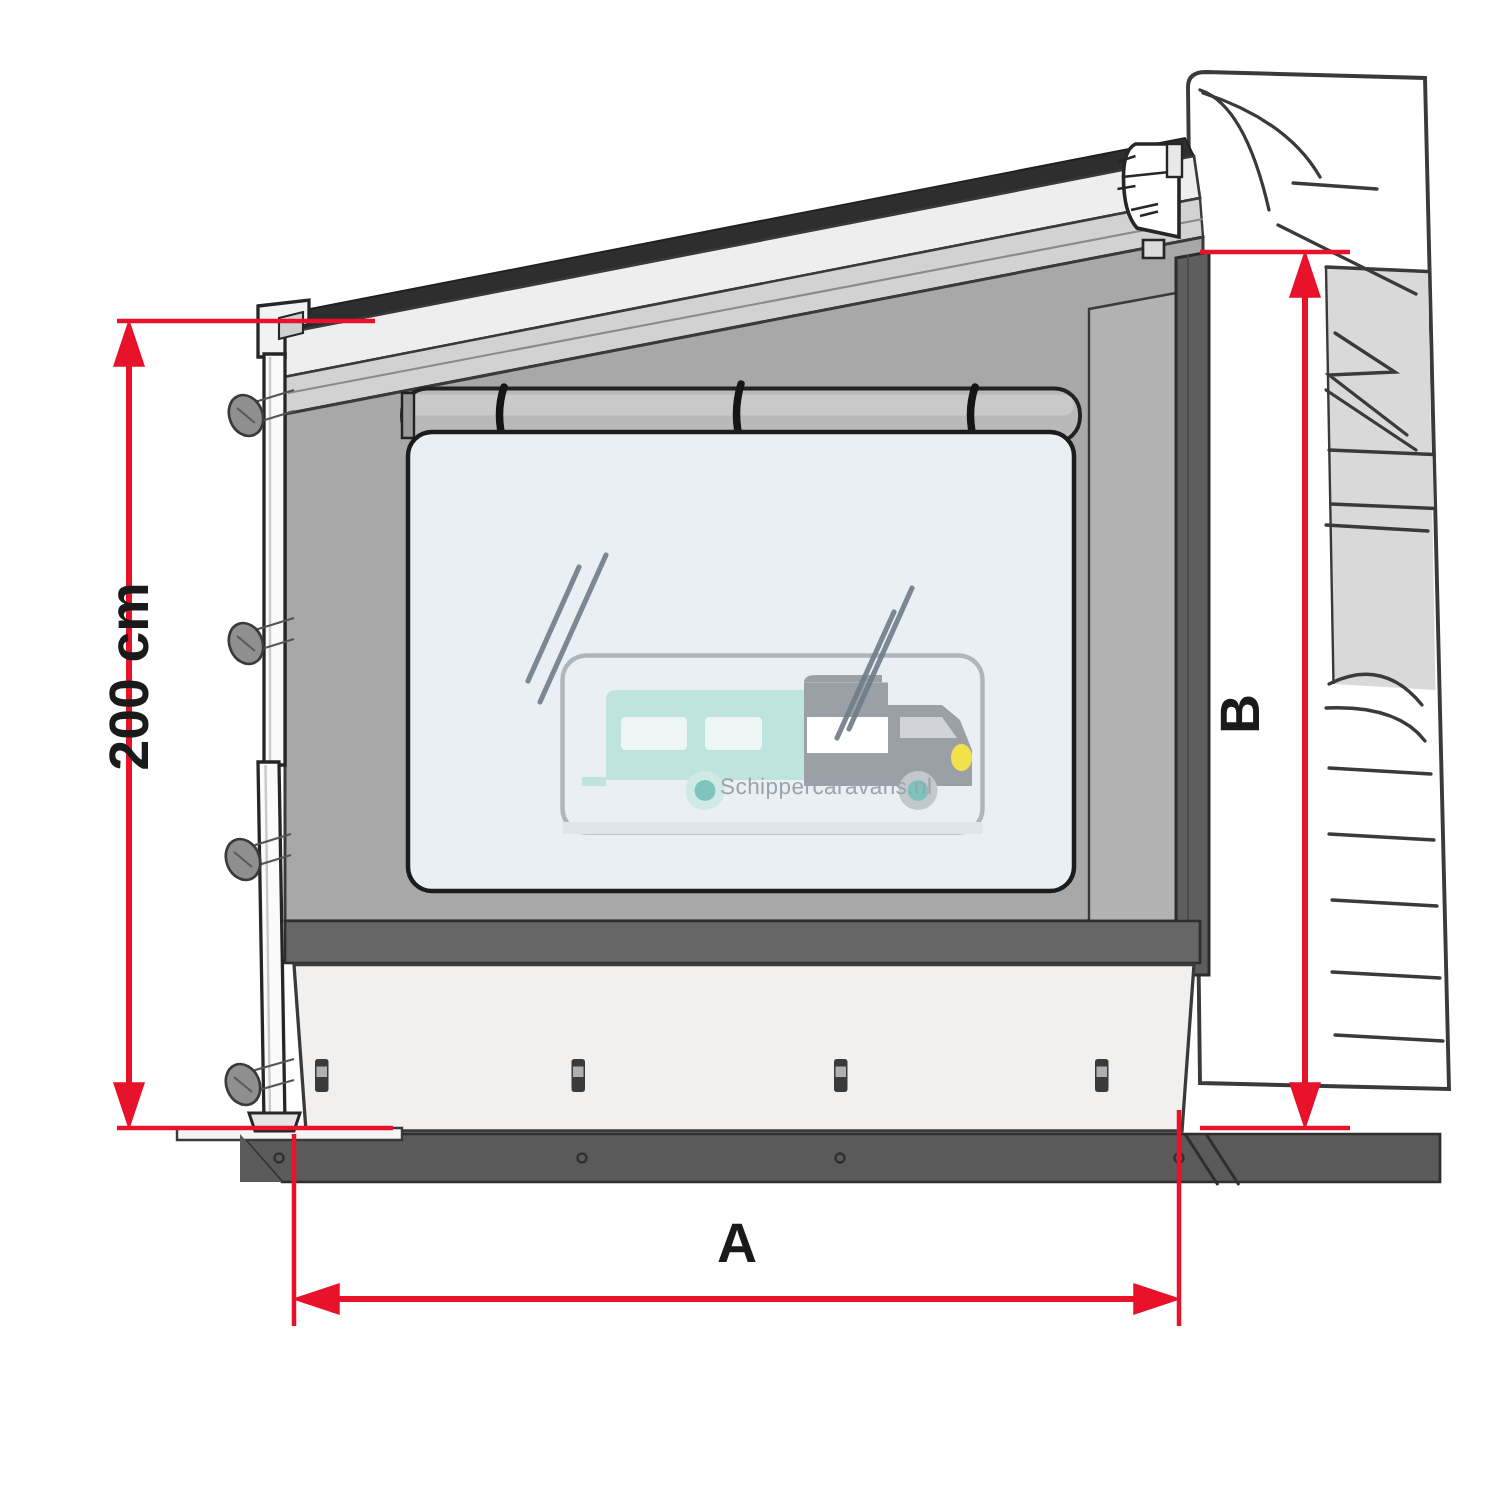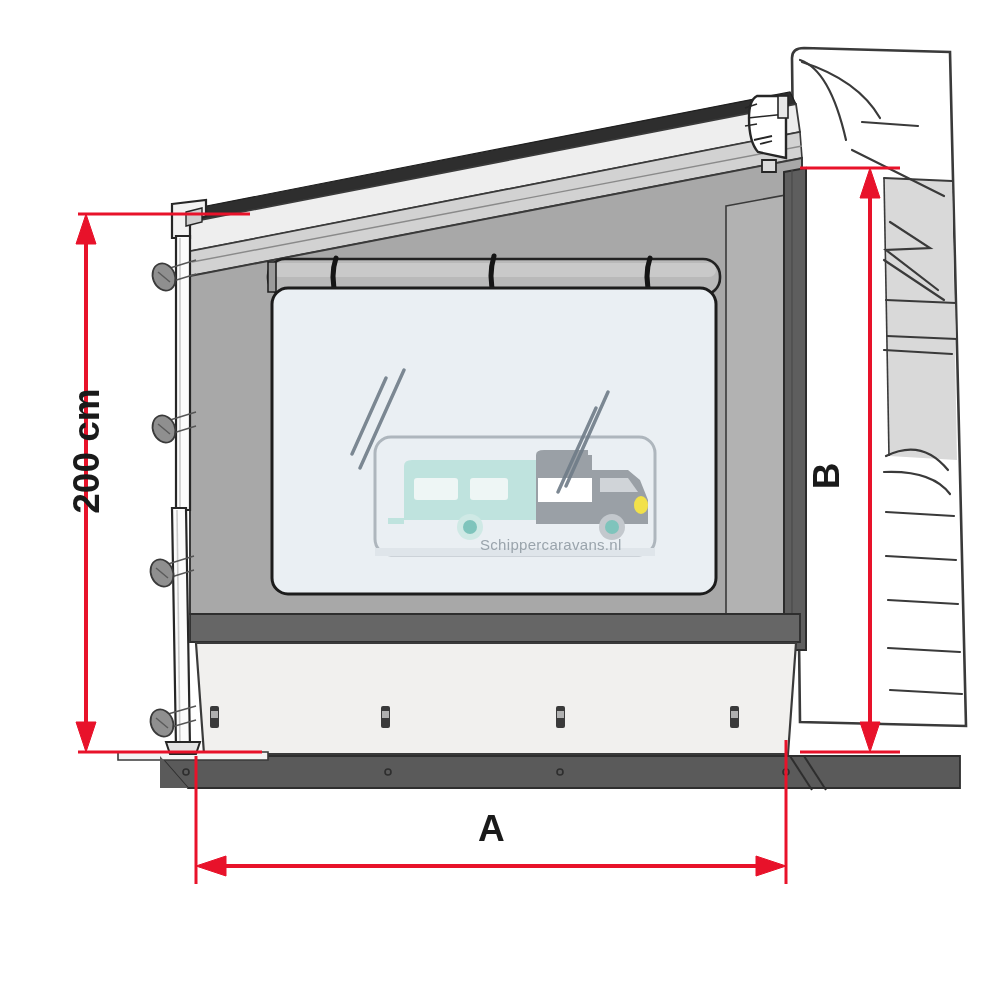--- a/index.html
+++ b/index.html
@@ -46,21 +46,21 @@
     transform-origin: 50% 50%;
   }
   #label-A {
     left: 478px;
     top: 808px;
     font-size: 37px;
   }
   #watermark-text {
     position: absolute;
     left: 480px;
-    top: 536px;
+    top: 516px;
     font-size: 15px;
     color: #9aa4ac;
     font-family: "Liberation Sans", sans-serif;
     letter-spacing: 0.3px;
     user-select: none;
   }
 </style>
 </head>
 <body>
 

